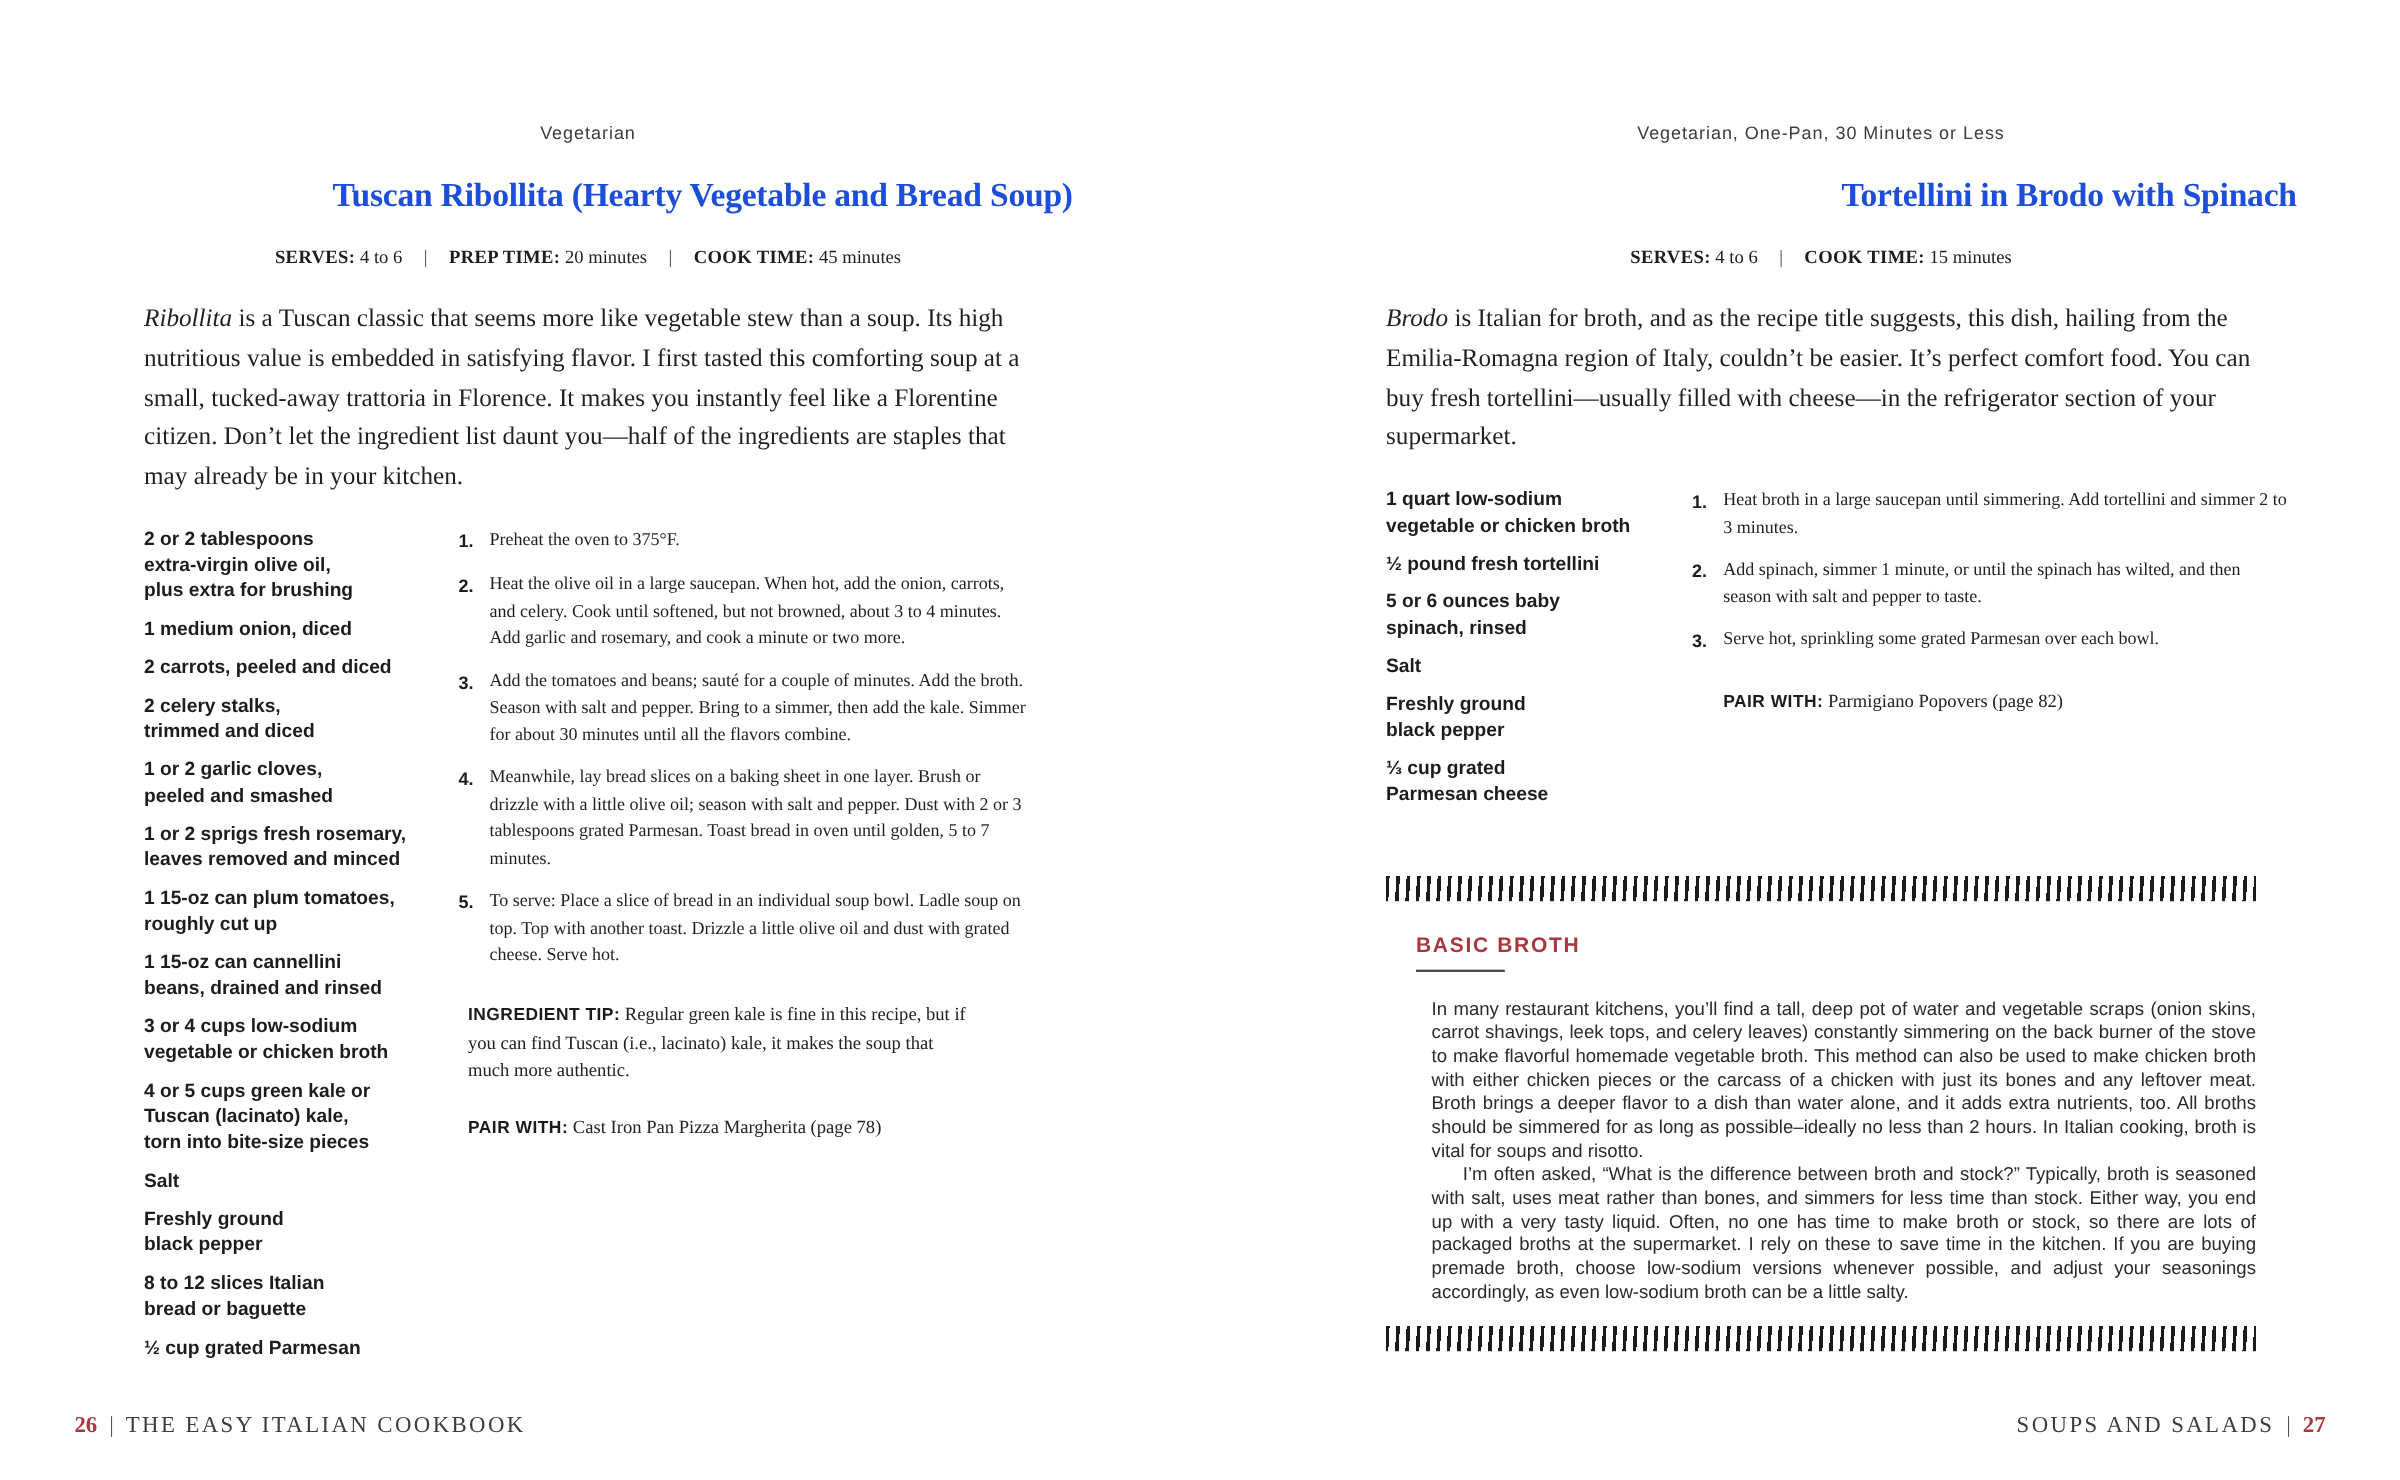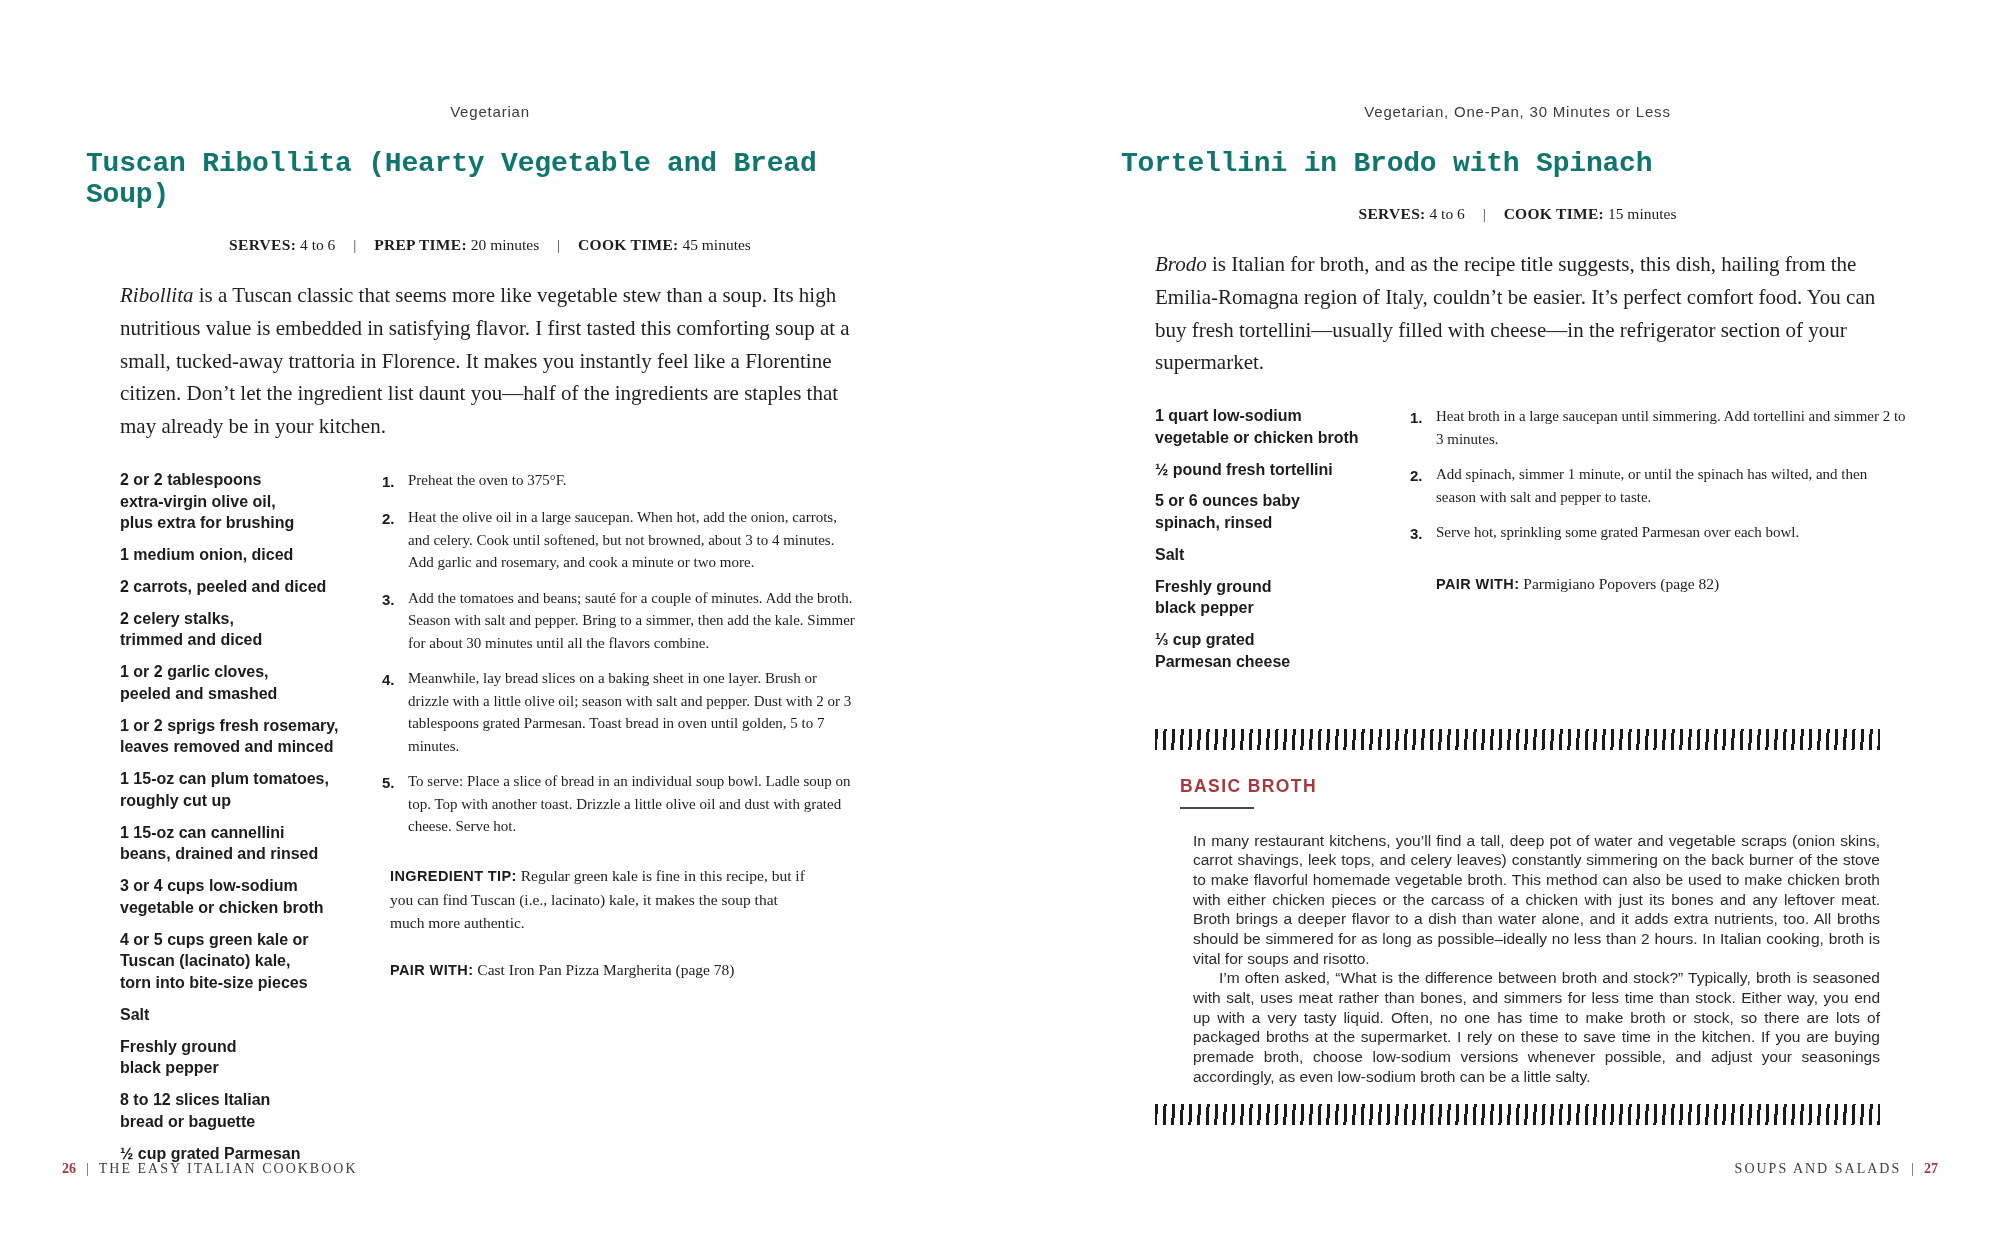--- a/index.html
+++ b/index.html
@@ -13,23 +13,23 @@
   .content { box-sizing:border-box; }
   .page-l .content { padding:0 140px 0 120px; }
   .page-r .content { padding:0 120px 0 155px; }
 
   .tag {
     margin-top:103px; text-align:center;
     font-family:"Liberation Sans", sans-serif;
     font-size:15px; letter-spacing:0.8px; color:#3c3c3c;
   }
   .title {
-    margin:28px -34px 0; text-align:left;
-    font-family:Liberation Mono, monospace; font-weight:bold;
-    font-size:28px; letter-spacing:-0.2px; color:#0f766e;
+    margin:28px -34px 0; text-align:right;
+    font-family:Liberation Serif, serif; font-weight:bold;
+    font-size:28px; letter-spacing:-0.2px; color:#1d4ed8;
   }
   .meta { margin-top:26px; text-align:center; font-size:15.5px; color:#1d1d1d; white-space:nowrap; }
   .meta .mlabel { font-weight:bold; letter-spacing:0.3px; }
   .meta .sep { margin:0 14px; color:#444; }
 
   .intro { margin:25px 0 0; font-size:21px; line-height:1.56; color:#1f1f1f; }
   .intro em { font-style:italic; }
 
   .cols { display:flex; margin-top:26px; align-items:flex-start; }
   .ing-col { flex:none; }
@@ -75,21 +75,21 @@
   }
   .sidebar-rule { width:74px; height:2px; background:#4a4a4a; margin:10px 0 0 25px; }
   .sidebar-body {
     margin:22px 0 0 38px;
     font-family:"Liberation Sans", sans-serif;
     font-size:15.5px; line-height:1.27; text-align:justify; color:#2a2a2a;
   }
   .sidebar-body p { margin:0; }
   .sidebar-body p.indent { text-indent:26px; }
 
-  .footer { position:absolute; bottom:56px; font-size:14px; letter-spacing:2px; color:#3d3d3d; white-space:nowrap; }
+  .footer { position:absolute; bottom:34px; font-size:19px; letter-spacing:2px; color:#3d3d3d; white-space:nowrap; }
   .footer-l { left:62px; }
   .footer-r { right:62px; }
   .footer .pagenum { color:#a8383e; font-weight:bold; letter-spacing:0; }
   .footer .fsep { margin:0 10px; color:#555; letter-spacing:0; }
 </style>
 </head>
 <body>
 
 <div class="spread">
 

